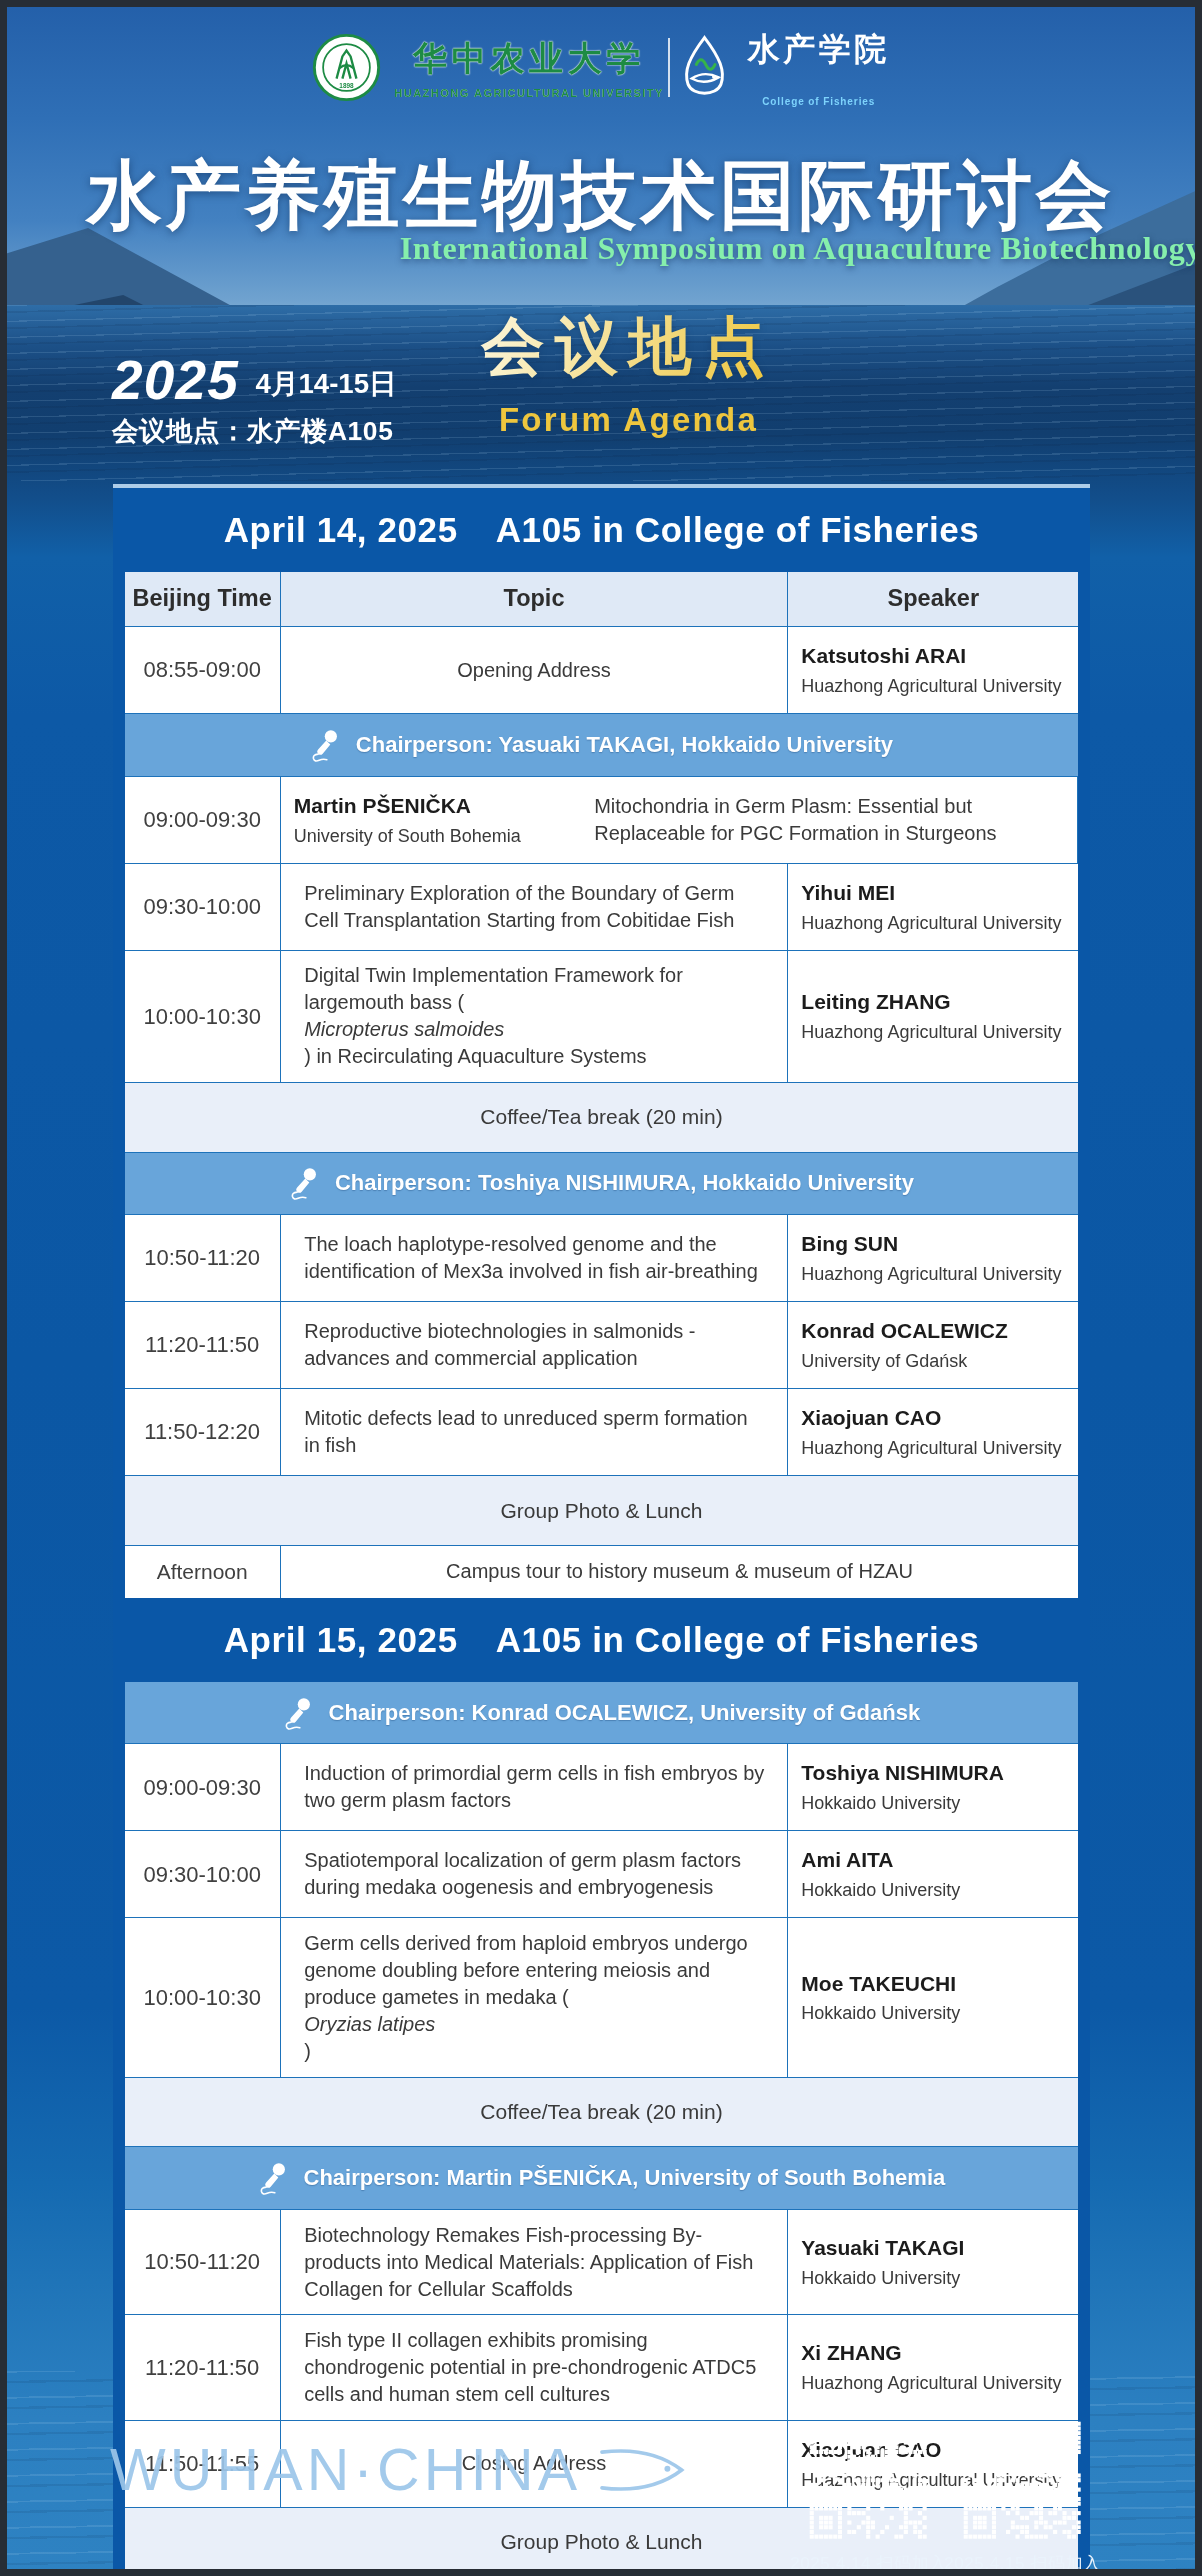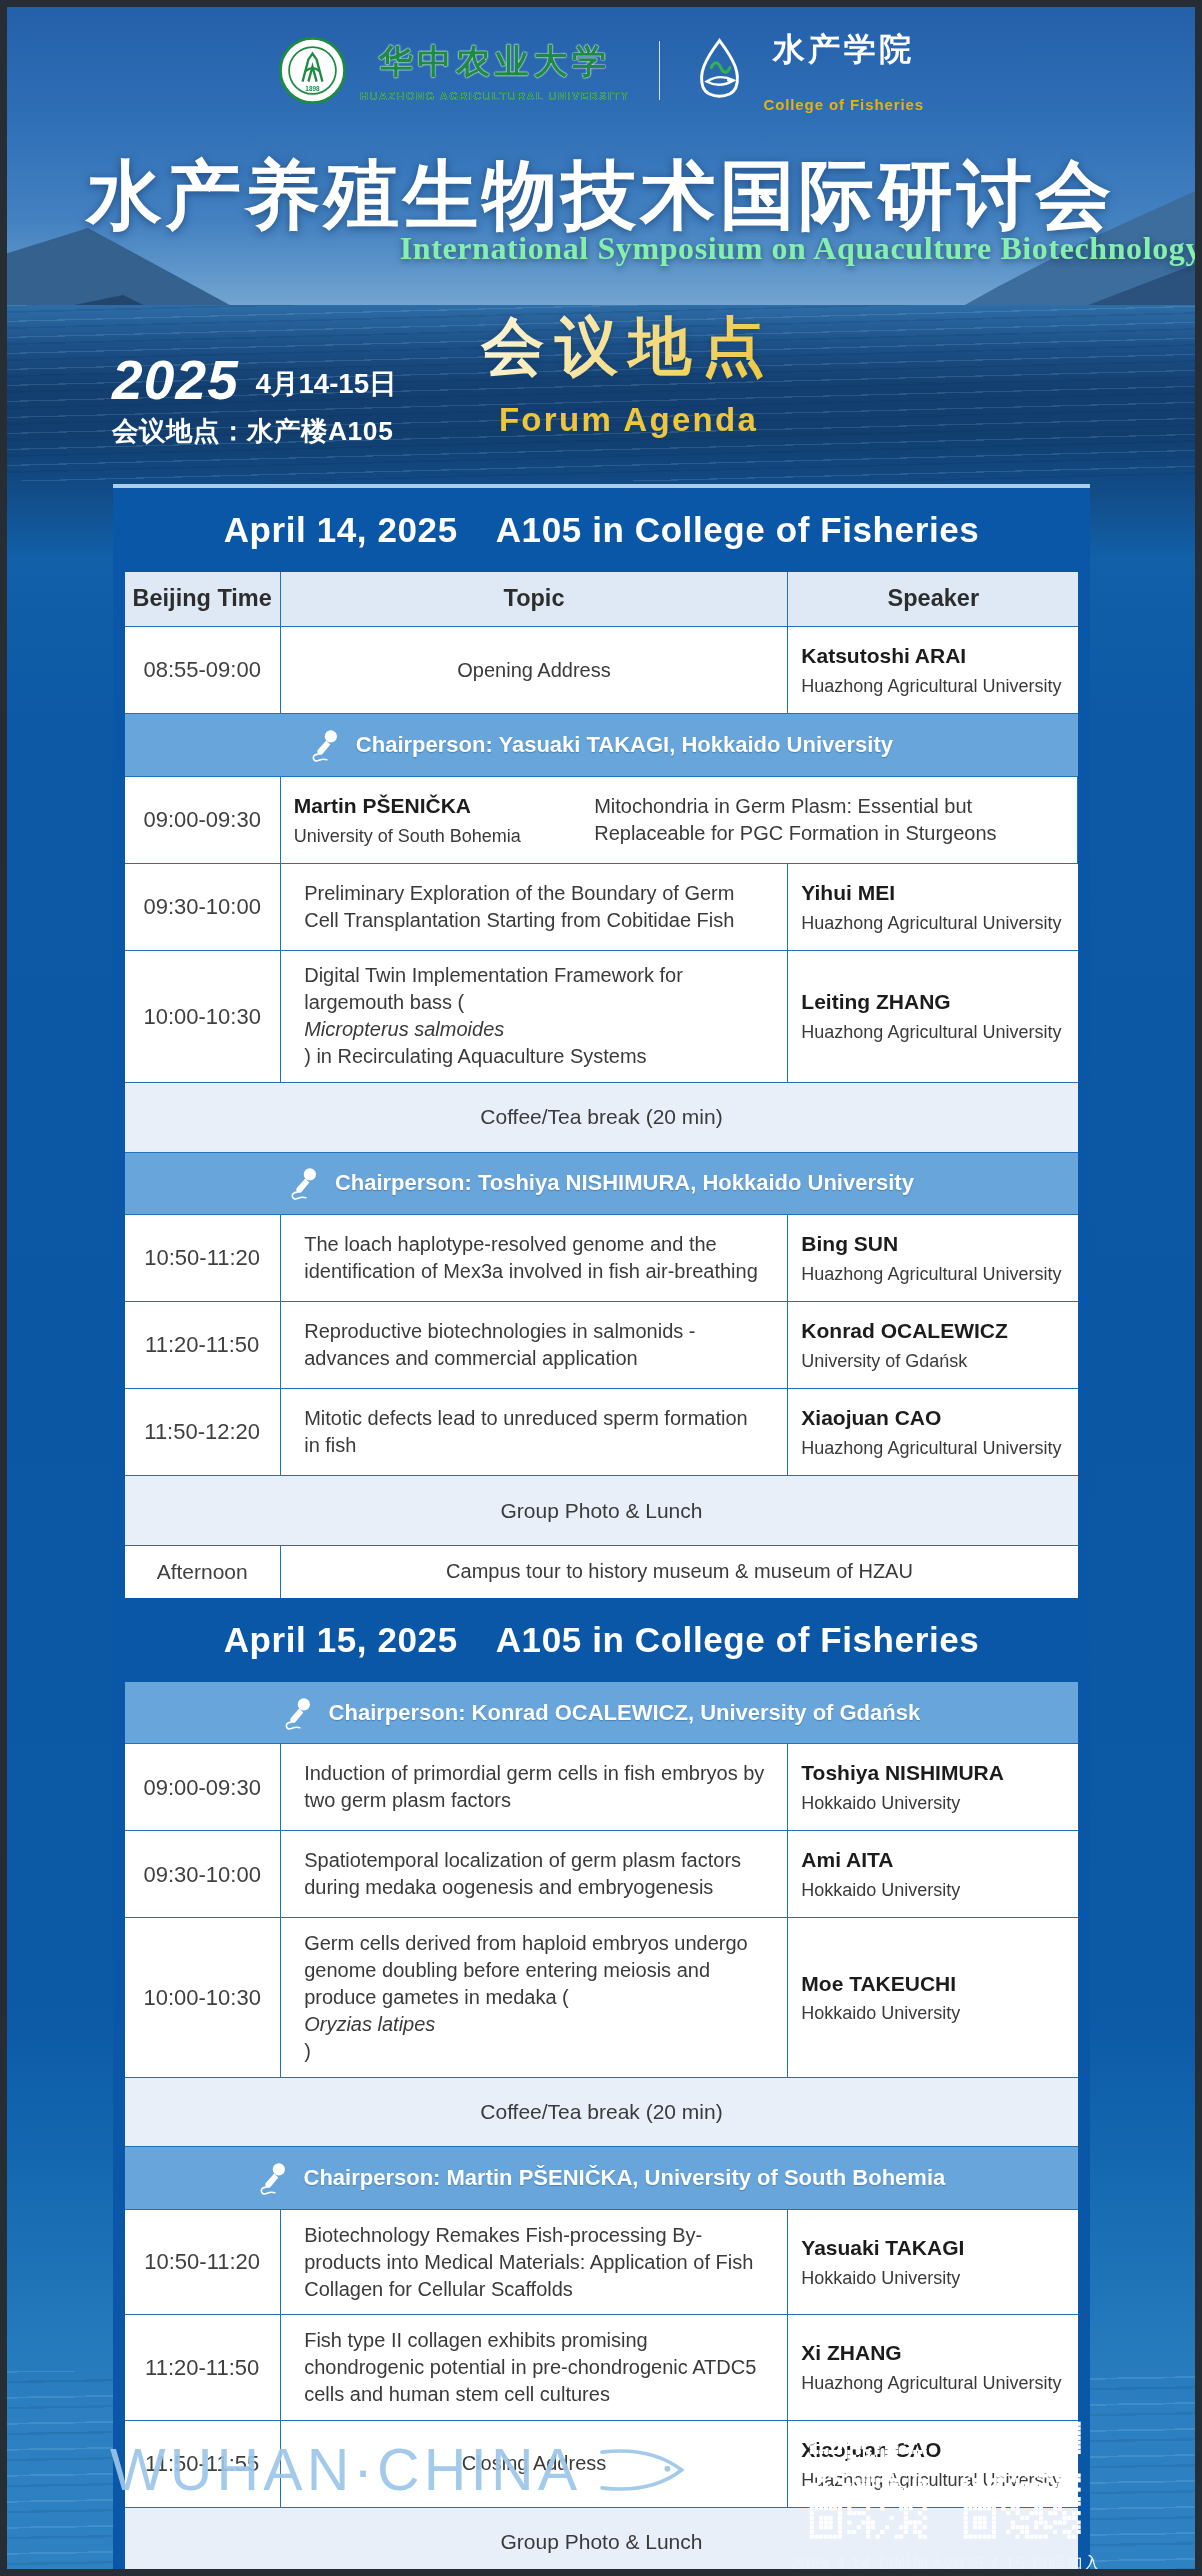--- a/index.html
+++ b/index.html
@@ -22,29 +22,29 @@
       repeating-linear-gradient(178.5deg, rgba(175,214,242,.28) 0 1.2px, transparent 1.2px 6.5px,
         rgba(8,28,58,.22) 6.5px 8.2px, transparent 8.2px 16px);}
   .ripples-bottom{position:absolute;left:0;top:2371px;width:100%;height:205px;z-index:3;opacity:.5;
     background:
       repeating-linear-gradient(179deg, rgba(205,232,250,.26) 0 1.8px, transparent 1.8px 10px,
         rgba(8,35,70,.22) 10px 12.3px, transparent 12.3px 26px);}
   .frame{position:absolute;inset:0;border:7px solid #272d35;z-index:60;pointer-events:none;}
 
   
   .logos{position:absolute;top:28px;left:0;width:100%;display:flex;justify-content:center;
-    align-items:center;gap:29px;z-index:10;}
+    align-items:center;gap:4px;z-index:10;}
   .logo{display:flex;align-items:center;gap:13px;}
   .logo-text{display:flex;flex-direction:column;align-items:center;}
   .logo-text .zh{font-size:34px;font-weight:bold;color:#1d8b44;letter-spacing:4.7px;
     text-shadow:0 0 1.2px #fff,0 0 1.8px #fff;}
   .logo-text .en{font-size:11px;font-weight:bold;color:#1d8b44;letter-spacing:1.5px;margin-top:5.9px;
     text-shadow:0 0 0.6px #fff;}
   .logo-text .zh.w{color:#fff;text-shadow:none;letter-spacing:3.5px;font-size:32px;}
-  .logo-text .en.w{color:#eab308;text-shadow:none;font-size:15px;letter-spacing:0.9px;margin-top:24px;}
+  .logo-text .en.w{color:#7dd3fc;text-shadow:none;font-size:10px;letter-spacing:0.9px;margin-top:24px;}
   .logo-divider{width:1.8px;height:59px;background:rgba(255,255,255,.8);}
 
   
   .title-zh{position:absolute;top:146px;left:0;width:100%;text-align:center;z-index:10;
     font-size:75px;font-weight:900;color:#fff;letter-spacing:4.1px;
     text-shadow:0 2.3px 8.2px rgba(8,35,75,.5);}
   .title-en{position:absolute;top:230px;left:0;width:100%;text-align:right;z-index:10;
     font-family:"Liberation Serif", serif;font-weight:bold;font-size:32px;color:#86efac;
     letter-spacing:0.6px;text-shadow:0 1.8px 5.9px rgba(8,35,75,.55);}
 

